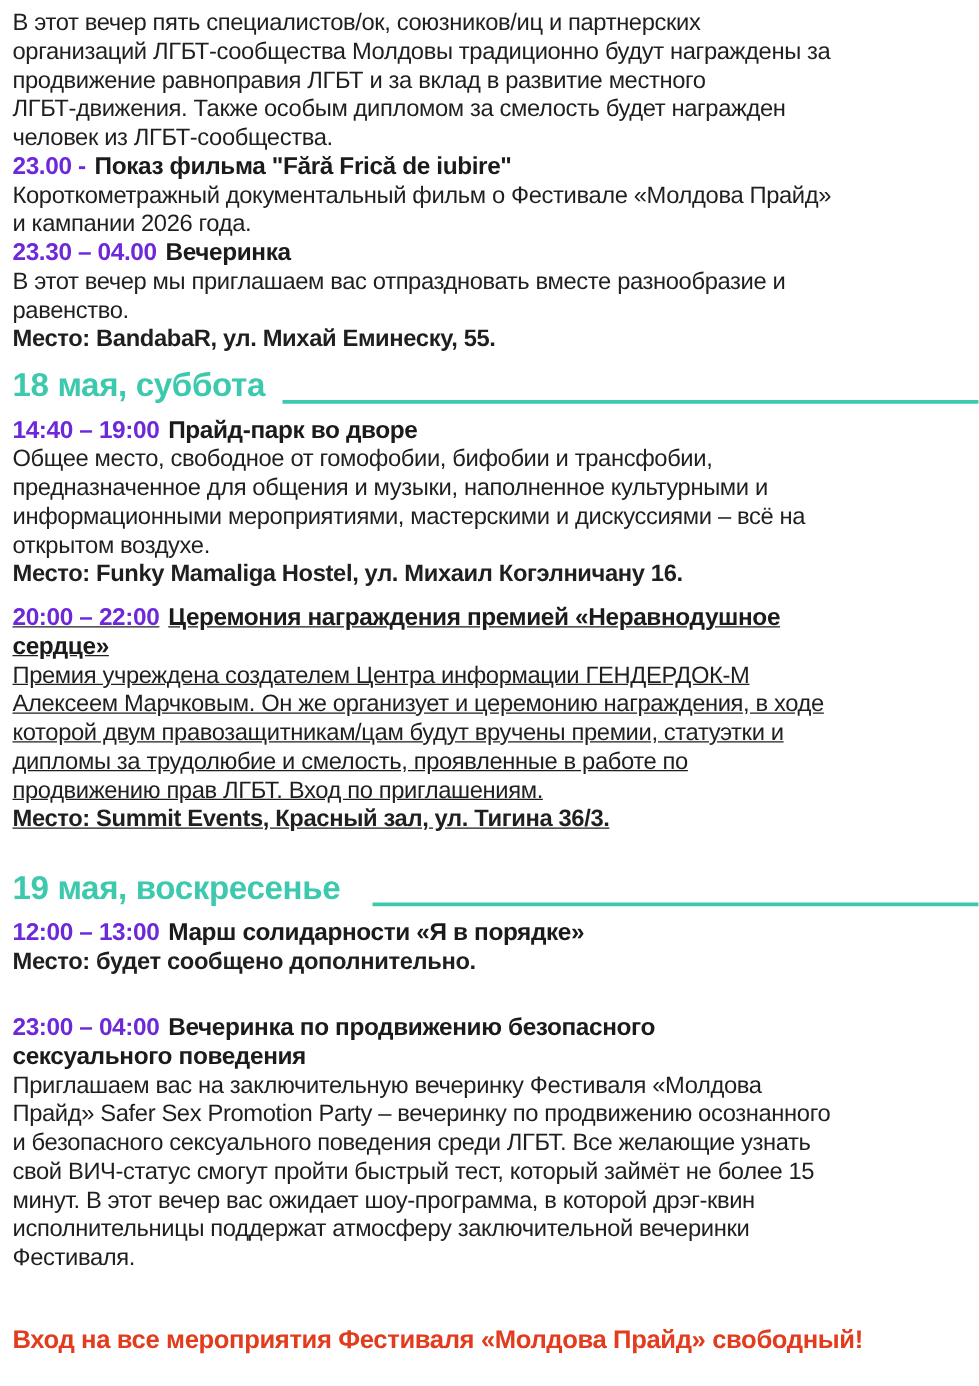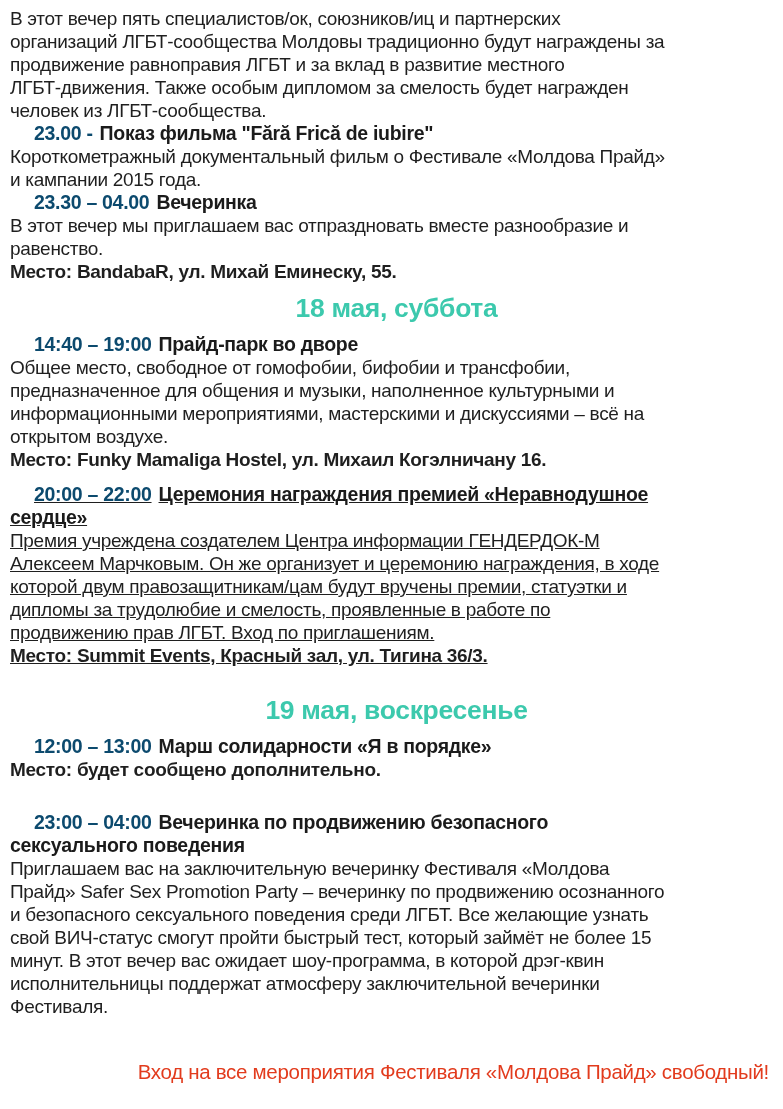--- a/index.html
+++ b/index.html
@@ -21,29 +21,28 @@
     margin: 0 14px 0 10px;
     white-space: pre-line;
   }
   .event-head {
     font-size: 19.5px;
     line-height: 23px;
     font-weight: 700;
     letter-spacing: -0.3px;
     margin: 0 14px 0 10px;
   }
-  .event-time { color: #0c4a6e; margin-right: 7px; margin-left: 24px; }
+  .event-time { color: #6d28d9; margin-right: 7px; }
   .event-title { color: #1b1b1b; white-space: pre-line; }
   .event-location { font-weight: 700; }
   .section-row {
     display: flex;
-    align-items: center;
+    align-items: flex-end;
     height: 30px;
     margin: 10px 0 10px 10px;
-    flex-direction: column;
   }
   .section-row.sunday { margin-top: 28px; gap: 12px; }
   .section-heading {
     margin: 0;
     font-size: 26.5px;
     line-height: 30px;
     font-weight: 700;
     letter-spacing: -0.3px;
     color: #3cc9ad;
     white-space: nowrap;
@@ -53,41 +52,40 @@
     height: 3px;
     background: #3cc9ad;
     margin-left: 14px;
   }
   .gap-ceremony { margin-top: 12px; text-decoration: underline; }
   .gap-saferparty { margin-top: 30px; }
   .footer-note {
     margin: 42px 14px 15px 10px;
     font-size: 20.5px;
     line-height: 24px;
-    font-weight: 400;
+    font-weight: 700;
     letter-spacing: -0.3px;
     color: #e23b1d;
-    text-align: right;
   }
 </style>
 </head>
 <body>
 
 <div class="page">
 
   <p class="txt">В этот вечер пять специалистов/ок, союзников/иц и партнерских
 организаций ЛГБТ-сообщества Молдовы традиционно будут награждены за
 продвижение равноправия ЛГБТ и за вклад в развитие местного
 ЛГБТ-движения. Также особым дипломом за смелость будет награжден
 человек из ЛГБТ-сообщества.</p>
 
   <div>
     <p class="event-head"><span class="event-time">23.00 -</span><span class="event-title">Показ фильма "Fără Frică de iubire"</span></p>
     <p class="txt">Короткометражный документальный фильм о Фестивале «Молдова Прайд»
-и кампании 2015 года.</p>
+и кампании 2026 года.</p>
   </div>
 
   <div>
     <p class="event-head"><span class="event-time">23.30 – 04.00</span><span class="event-title">Вечеринка</span></p>
     <p class="txt">В этот вечер мы приглашаем вас отпраздновать вместе разнообразие и
 равенство.</p>
     <p class="txt event-location">Место: BandabaR, ул. Михай Еминеску, 55.</p>
   </div>
 
   <div class="section-row">

